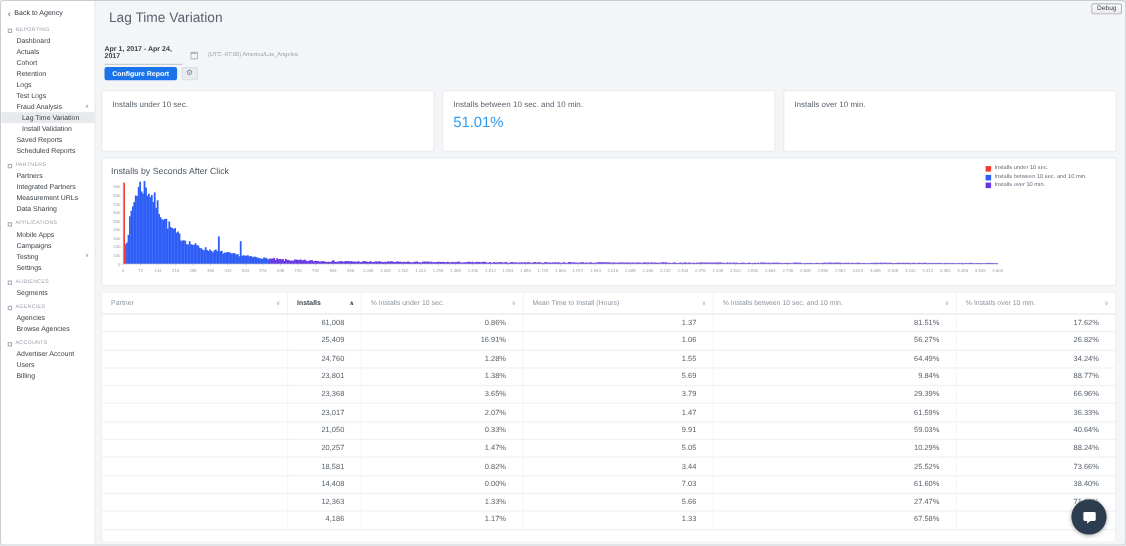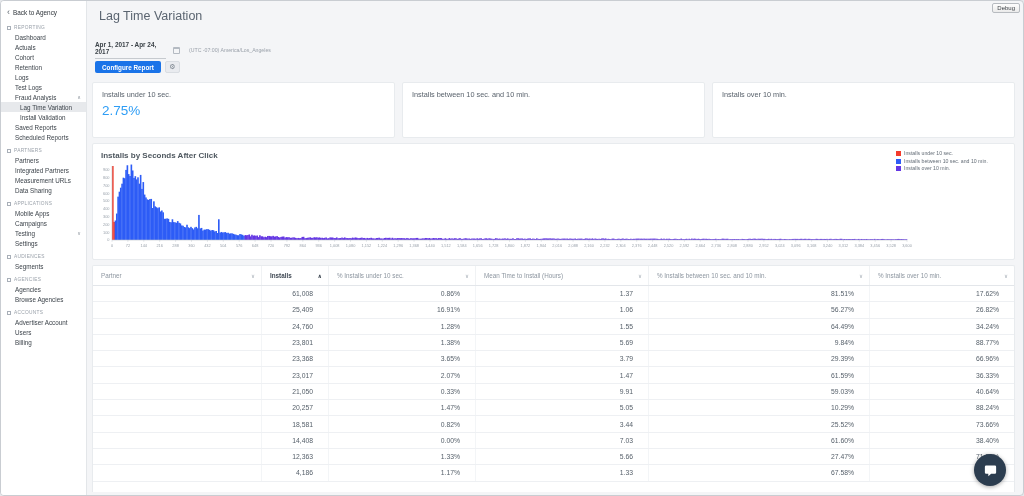--- a/index.html
+++ b/index.html
@@ -32,21 +32,21 @@
   .btnrow { position:absolute; left:7px; top:59px; display:flex; align-items:center; }
   .cfg { background:var(--primary_button,#1a73e8); color:#fff; border:none; border-radius:2px; font-size:6.3px; font-weight:700; padding:0 7px; height:12px; font-family:inherit; cursor:pointer; }
   .gear { margin-left:4px; height:12px; width:15px; background:#e9ebef; border:1px solid #d9dde2; border-radius:2px; font-size:7px; line-height:10px; color:#7c858f; font-family:inherit; cursor:pointer; padding:0; }
 
   .stats { position:absolute; left:4px; top:80px; width:923px; display:flex; gap:7px; }
   .stat { flex:1; background:#fff; border:1px solid #e8ebee; border-radius:2px; height:56px; padding:7px 9px; }
   .stat-lbl { font-size:7.3px; color:#59626c; }
   .stat-val { font-size:13.5px; color:var(--stat_value,#2e9df5); margin-top:4px; }
 
   .chartcard { position:absolute; left:4px; top:141px; width:923px; height:117px; background:#fff; border:1px solid #e8ebee; border-radius:2px; }
-  .chart-title { position:absolute; left:8px; top:7px; font-size:8px; font-weight:700; color:#4e575f; }
+  .chart-title { position:absolute; left:8px; top:7px; font-size:8px; font-weight:400; color:#4e575f; }
   #chart { position:absolute; left:6px; top:20px; width:905px; height:92px; }
   .legend { position:absolute; right:10px; top:6px; width:108px; }
   .lg-item { display:flex; align-items:flex-start; margin-bottom:1px; }
   .lg-sw { width:5px; height:5px; flex:none; margin-top:1px; margin-right:3px; }
   .lg-lbl { font-size:5.2px; line-height:6.5px; color:#646d77; }
 
   .tablecard { position:absolute; left:4px; top:263px; width:923px; background:#fff; border:1px solid #e8ebee; border-radius:2px 2px 0 0; border-bottom:none; }
   .thead { display:grid; grid-template-columns:168px 67px 147px 173px 221px minmax(0,1fr); height:20px; border-bottom:1px solid #e3e6ea; }
   .th { display:flex; align-items:center; justify-content:space-between; padding:0 6px 0 8px; font-size:6.3px; color:#8d96a0; cursor:pointer; overflow:hidden; white-space:nowrap; }
   .th + .th { border-left:1px solid #f0f2f4; }
@@ -187,24 +187,24 @@
     </div>
 
     <div class="btnrow">
       <button class="cfg">Configure Report</button>
       <button class="gear"><span>⚙</span></button>
     </div>
 
     <div class="stats">
         <div class="stat">
           <div class="stat-lbl">Installs under 10 sec.</div>
-          <div class="stat-val">2.75%</div>
         </div>
         <div class="stat">
           <div class="stat-lbl">Installs between 10 sec. and 10 min.</div>
+          <div class="stat-val">51.01%</div>
         </div>
         <div class="stat">
           <div class="stat-lbl">Installs over 10 min.</div>
         </div>
       </div>
 
     <section class="chartcard">
       <h2 class="chart-title">Installs by Seconds After Click</h2>
       <div id="chart"><svg viewBox="0 0 905 92" width="100%" height="100%">
             <rect x="13" y="2" width="1.625" height="74" fill="#f43b2c"></rect>

